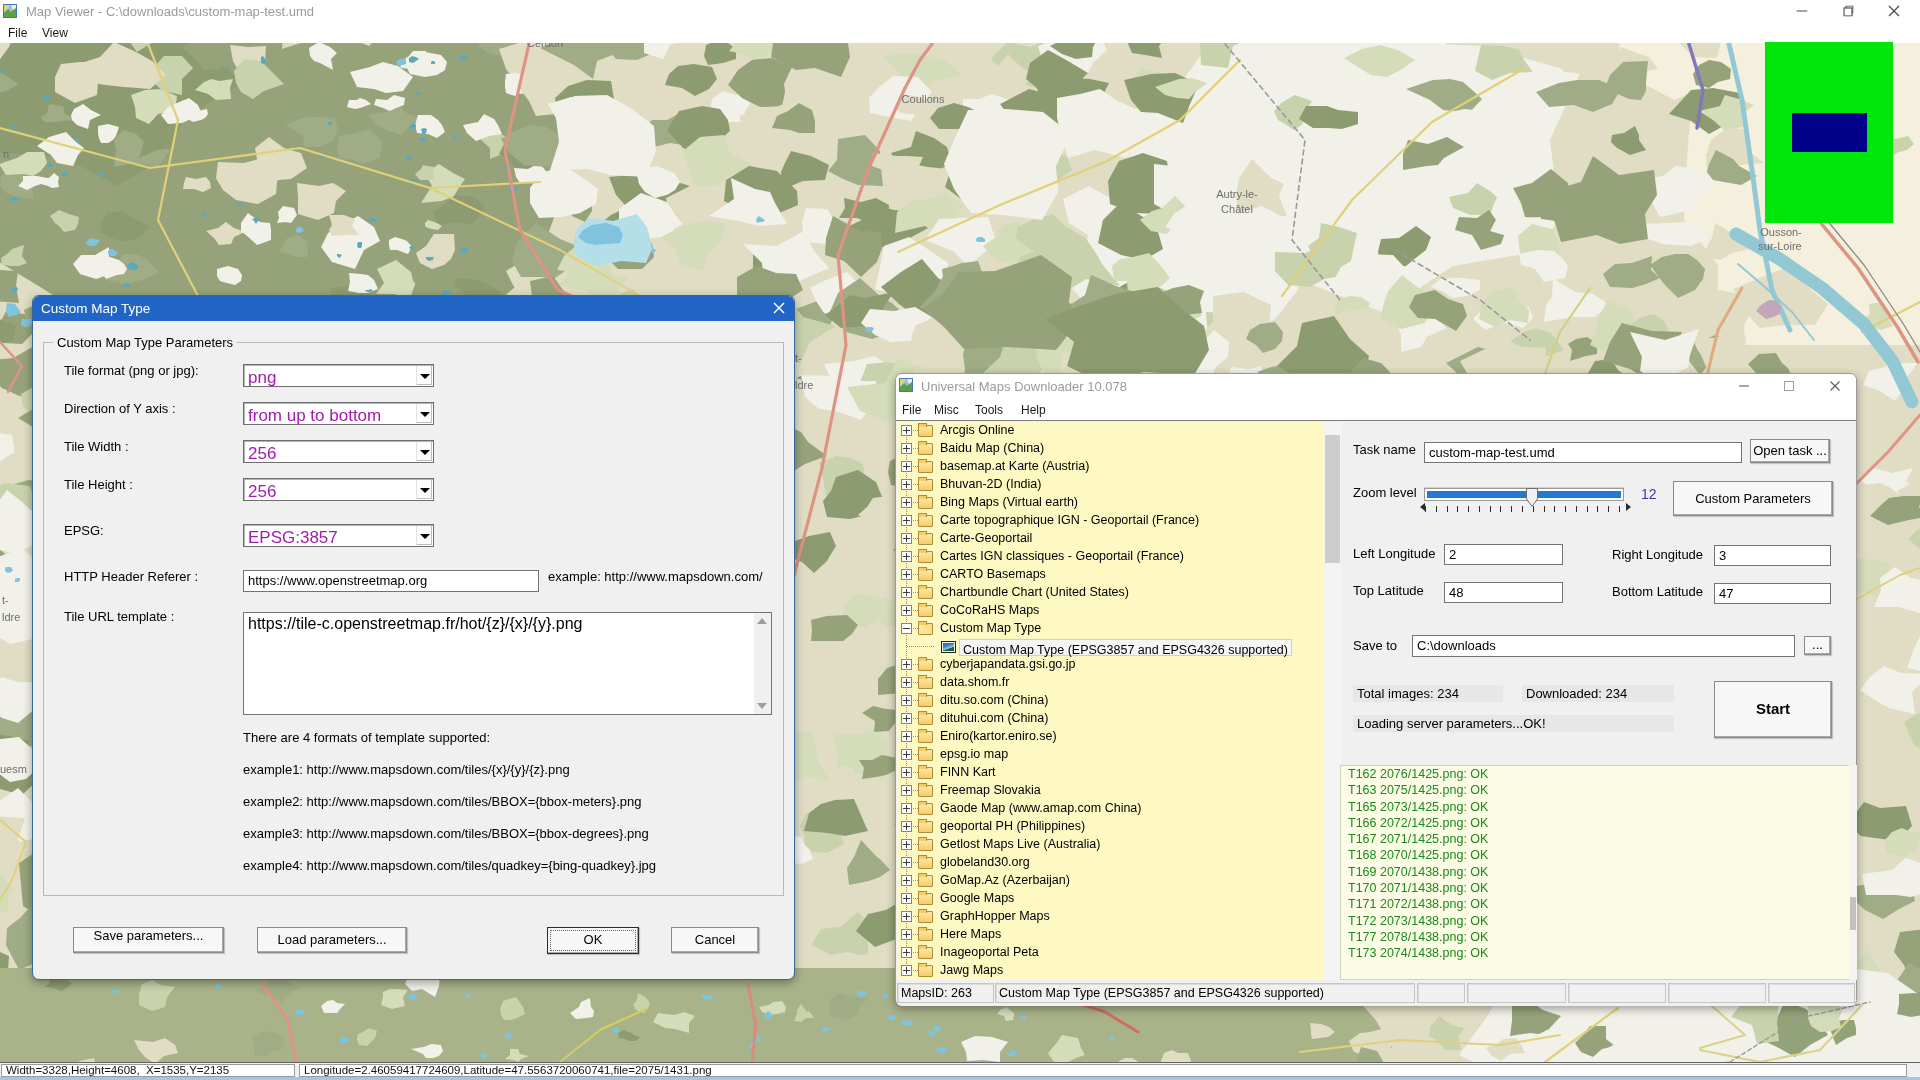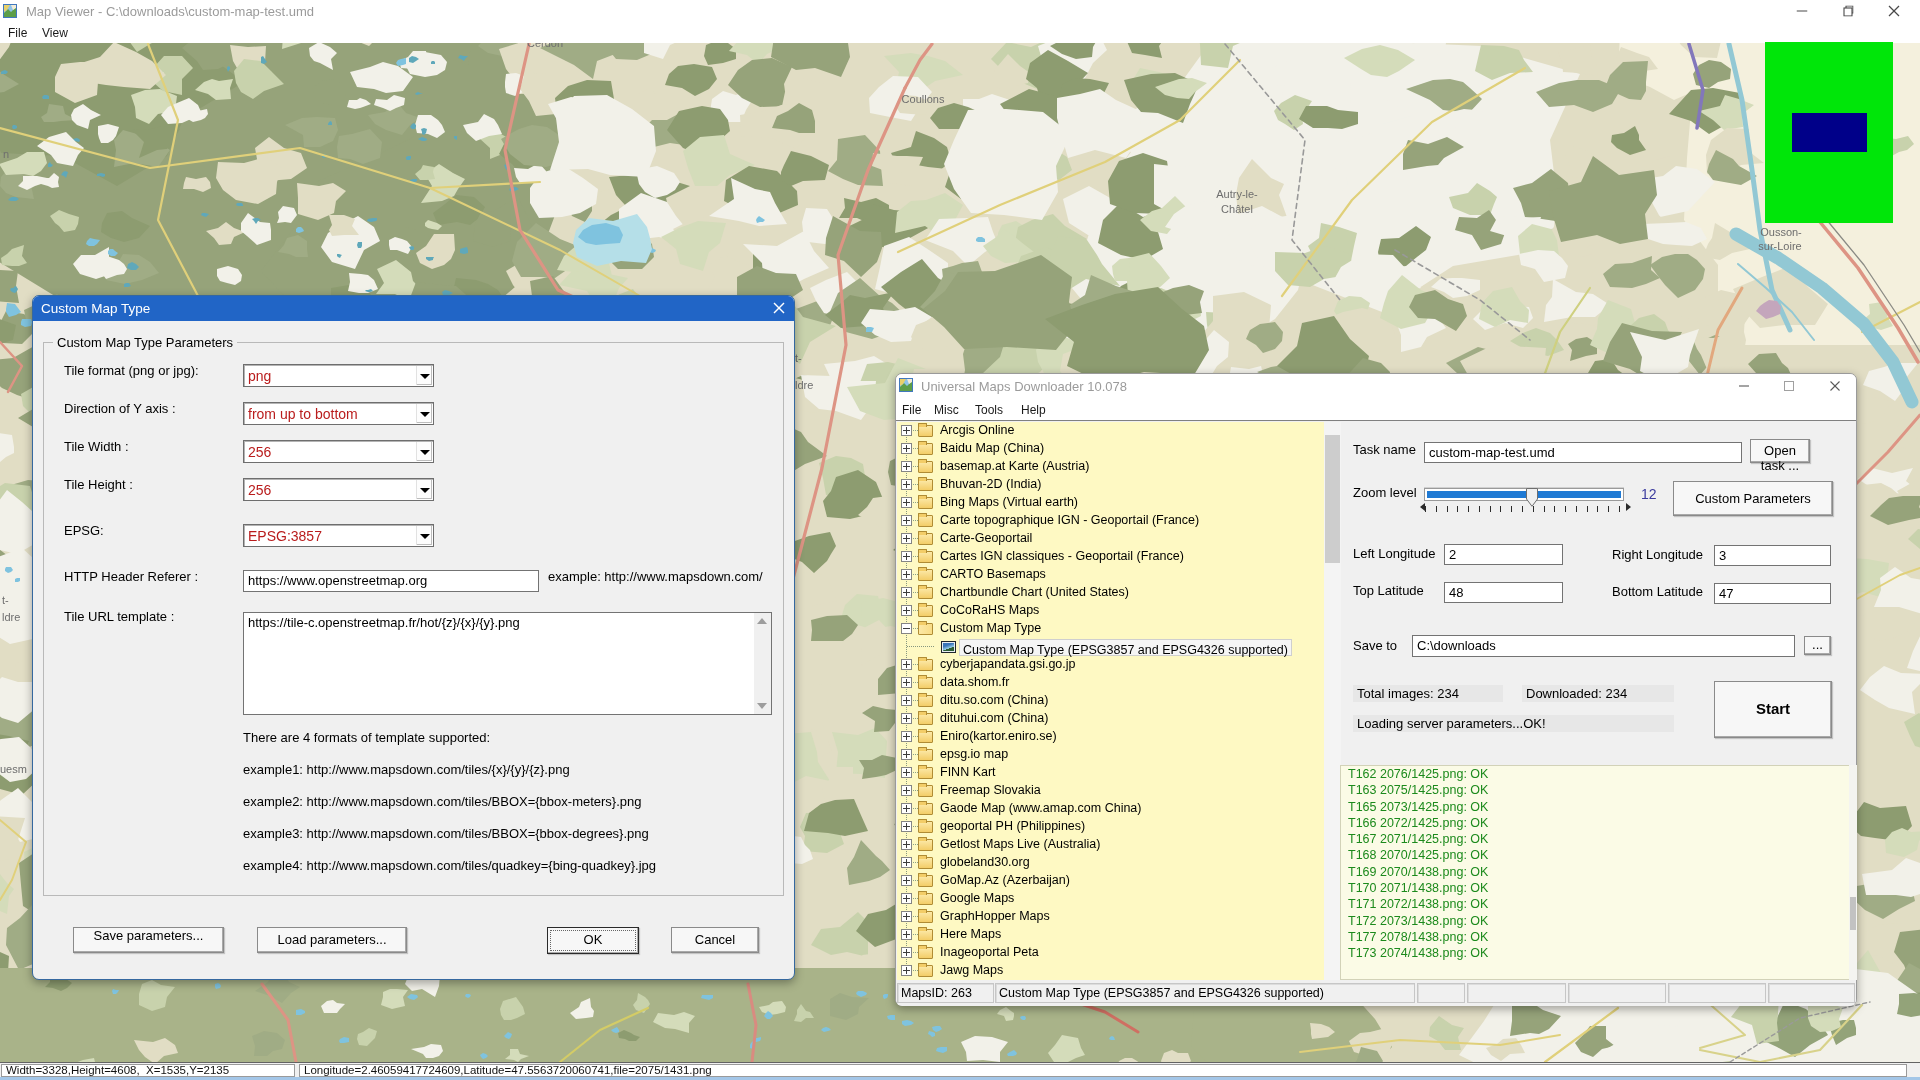--- a/index.html
+++ b/index.html
@@ -44,32 +44,32 @@
 #cmt-title { position:absolute; left:0; top:0; width:761px; height:25px;
   background:#2165c6; border-radius:6px 6px 0 0; }
 #cmt-title .tt { position:absolute; left:8px; top:5px; color:#fff; font-size:13.5px; }
 #cmt-x { position:absolute; right:9px; top:6px; color:#fff; }
 .gbox { position:absolute; border:1px solid #b9b9b9; }
 .gbox .glabel { position:absolute; left:9px; top:-8px; background:#f0f0f0;
   padding:0 4px; font-size:13px; color:#000; }
 .flabel { position:absolute; font-size:13px; color:#000; white-space:nowrap; }
 .combo { position:absolute; background:#fff; border:1px solid #6e6e6e;
   box-shadow:inset 1px 1px 0 #b4b4b4; }
-.combo .cval { position:absolute; left:4px; top:3px; font-size:14px; color:#b91c1c;text-align:center; }
+.combo .cval { position:absolute; left:4px; top:3px; font-size:17px; color:#a21caf;text-align:center; }
 .combo .cbtn { position:absolute; right:1px; top:1px; bottom:1px; width:16px;
   background:#fdfdfd; border-left:1px solid #e2e2e2;
   box-shadow:inset -1px -1px 0 #bdbdbd; }
 .combo .arr { position:absolute; right:3px; top:50%; margin-top:-2px;
   width:0; height:0; border-left:5px solid transparent; border-right:5px solid transparent;
   border-top:5px solid #000; }
 .helpline { position:absolute; font-size:13px; color:#000; white-space:nowrap; }
 
 
 #urlbox { position:absolute; background:#fff; border:1px solid #737373; }
-#urlbox .uval { position:absolute; left:4px; top:2px; font-size:13px; }
+#urlbox .uval { position:absolute; left:4px; top:2px; font-size:16px; }
 #urlbox .sbar { position:absolute; right:0; top:0; bottom:0; width:17px; background:#f0f0f0; }
 .sarr { position:absolute; left:3px; width:0; height:0;
   border-left:5px solid transparent; border-right:5px solid transparent; }
 .sarr.up { top:5px; border-bottom:6px solid #9d9d9d; }
 .sarr.dn { bottom:5px; border-top:6px solid #9d9d9d; }
 
 
 #okbtn { border:1px solid #2a2a2a; outline:1px dotted #666; outline-offset:-4px; }
 
 
@@ -1142,21 +1142,21 @@
             <span class="tlabel">Jawg Maps</span>
           </div>
         </div>
       <div id="treebar">
           <div class="thumb"></div>
         </div>
       <div id="rpanel"></div>
     </div>
     <span class="flabel" style="left:457px;top:68px">Task name</span>
 <div class="tin" style="left:528px;top:68px;width:318px;height:21px">custom-map-test.umd</div>
-<div class="btn" style="left:854px;top:65px;width:60px;height:24px;padding-top:3px">Open task ...</div>
+<div class="btn" style="left:854px;top:65px;width:80px;height:24px;padding-top:3px">Open task ...</div>
 <span class="flabel" style="left:457px;top:111px">Zoom level</span>
 <div id="slider-track" style="left:528px;top:114px;width:200px;height:13px;position:absolute;border:1px solid #9a9a9a;background:#fff">
         <span class="fill"></span>
         <span class="fill2"></span>
       </div>
 <svg style="position:absolute;left:630px;top:114px" width="12" height="19" viewBox="0 0 12 19">
         <path d="M0.5,0.5 L11.5,0.5 L11.5,11 L6,18.3 L0.5,11 Z" fill="#f0f0f0" stroke="#6e6e6e" stroke-width="1"></path>
       </svg>
 <span class="tick" style="left:529.0px;top:132px"></span>
 <span class="tick" style="left:539.8px;top:132px"></span>

